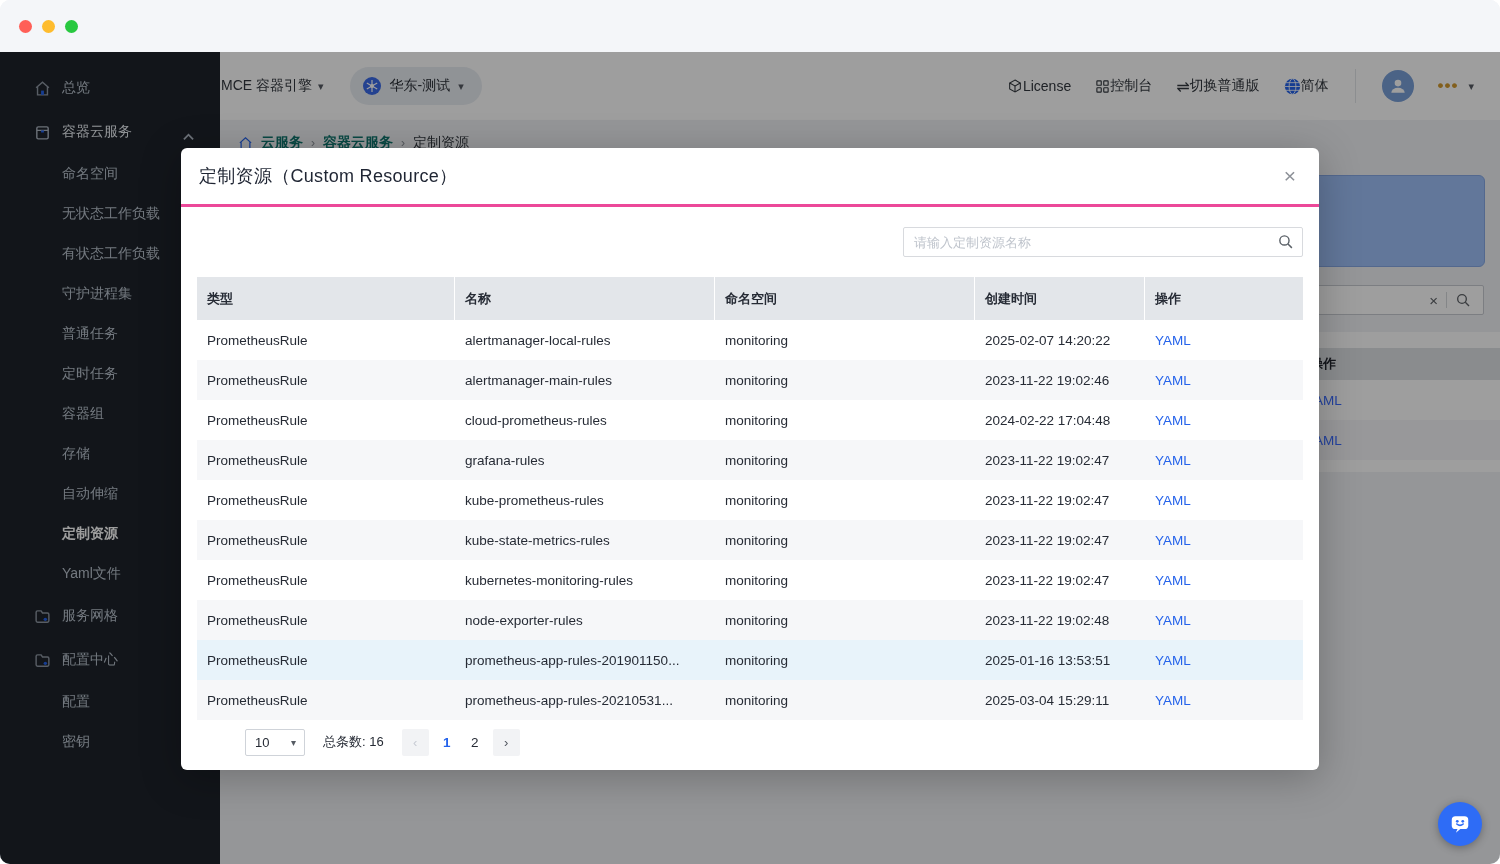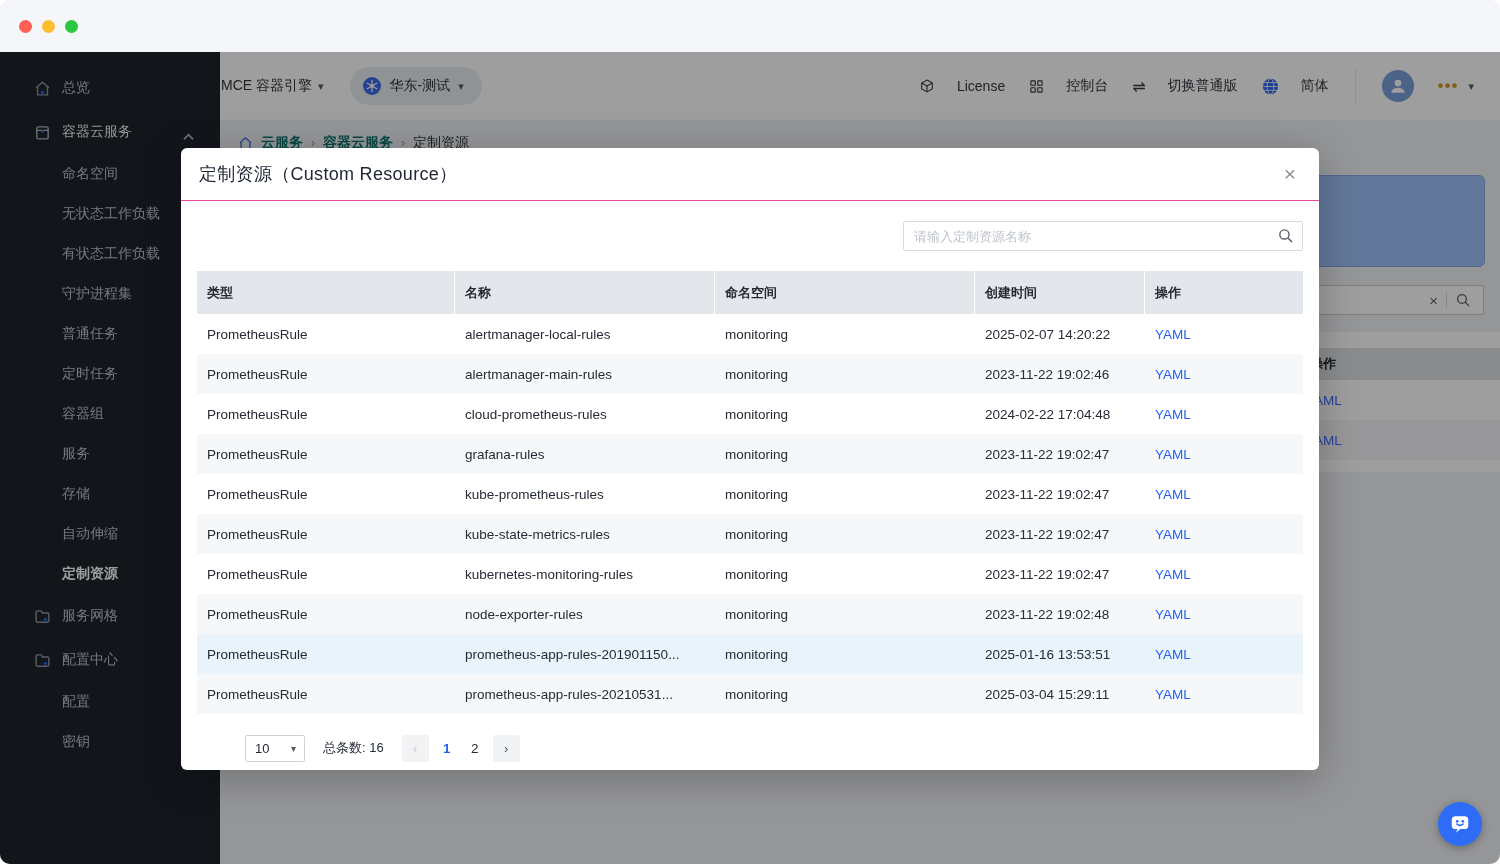--- a/index.html
+++ b/index.html
@@ -24,21 +24,21 @@
   .side-item.active { color:#ffffff; font-weight:bold; }
   .side-item .chev { position:absolute; right:26px; top:18px; }
 
   
   .main { position:absolute; left:220px; top:0; width:1280px; height:812px; background:#f0f2f5; }
   .topbar { position:absolute; top:0; left:0; width:100%; height:68px; background:#ffffff; display:flex; align-items:center; padding:0 26px 0 1px; }
   .product { display:flex; align-items:center; gap:6px; font-size:14px; color:#33383f; cursor:pointer; }
   .caret { font-size:11px; color:#565b63; }
   .cluster-pill { display:flex; align-items:center; gap:8px; margin-left:26px; height:38px; padding:0 18px 0 12px; background:#e9edf3; border-radius:19px; font-size:14px; color:#2a2f36; cursor:pointer; }
   .topbar-right { margin-left:auto; display:flex; align-items:center; gap:24px; font-size:14px; color:#33383f; }
-  .tb-item { display:flex; align-items:center; gap:22px; cursor:pointer; }
+  .tb-item { display:flex; align-items:center; gap:0; cursor:pointer; }
   .tb-divider { width:1px; height:34px; background:#e2e5e9; margin:0 2px; }
   .avatar { width:32px; height:32px; border-radius:50%; background:#7aa0d8; display:flex; align-items:center; justify-content:center; }
   .more-dots { color:#d29a2f; font-size:17px; letter-spacing:1px; font-weight:bold; cursor:pointer; }
 
   .content { position:absolute; top:68px; left:0; width:100%; height:744px; background:#f0f2f5; }
   .breadcrumb { display:flex; align-items:center; gap:8px; padding:14px 0 0 18px; font-size:14px; }
   .breadcrumb .crumb-link { color:#0f766e; cursor:pointer; font-weight:bold; }
   .breadcrumb .crumb-sep { color:#8a9099; font-size:12px; }
   .breadcrumb .crumb-current { color:#33383f; }
 
@@ -50,41 +50,41 @@
   .bg-card { position:absolute; left:1012px; top:212px; width:470px; height:140px; background:#ffffff; border-radius:4px; padding-top:16px; overflow:hidden; }
   .bg-card .strip { height:32px; background:#dfe2e6; display:flex; align-items:center; }
   .bg-card .strip span { margin-left:78px; font-size:13px; color:#23262e; font-weight:bold; }
   .bg-row { height:40px; display:flex; align-items:center; }
   .bg-row.alt { background:#f5f6f8; }
   .bg-row a { margin-left:74px; color:#3a6bff; font-size:13.5px; text-decoration:none; }
 
   
   .mask { position:absolute; inset:0; background:rgba(0,0,0,0.38); z-index:10; }
   .modal { position:absolute; left:181px; top:96px; width:1138px; height:622px; background:#ffffff; border-radius:6px; box-shadow:0 8px 40px rgba(0,0,0,0.25); z-index:20; }
-  .modal-header { height:53px; display:flex; align-items:center; padding:0 18px 0 18px; border-bottom:1px solid #ec4899; }
+  .modal-header { height:59px; display:flex; align-items:center; padding:0 18px 0 18px; border-bottom:3px solid #ec4899; }
   .modal-title { font-size:18px; color:#1f2533; font-weight:500; letter-spacing:0.3px; }
   .modal-close { margin-left:auto; width:22px; height:22px; border:none; background:none; color:#8c9097; font-size:21px; line-height:20px; cursor:pointer; }
   .modal-body { padding:20px 16px 0 16px; }
   .search-row { display:flex; justify-content:flex-end; }
   .cr-search { position:relative; width:400px; height:30px; }
   .cr-search input { width:100%; height:100%; border:1px solid #d8dade; border-radius:2px; padding:0 32px 0 10px; font-size:13px; color:#262b35; outline:none; font-family:inherit; }
   .cr-search input::placeholder { color:#bfc4cc; }
   .cr-search .mag { position:absolute; right:9px; top:6px; cursor:pointer; }
 
   .cr-table { margin-top:20px; width:1106px; font-size:13.5px; color:#262b35; }
   .cr-thead { display:flex; height:43px; background:#e3e6ea; align-items:center; }
   .cr-th { padding-left:10px; font-weight:bold; font-size:13px; border-right:1px solid #ffffff; height:100%; display:flex; align-items:center; }
   .cr-th:last-child { border-right:none; }
   .cr-row { display:flex; height:40px; align-items:center; background:#ffffff; }
   .cr-row.alt { background:#f6f7f9; }
   .cr-row.hl { background:#e8f3fa; }
   .cr-td { padding-left:10px; overflow:hidden; white-space:nowrap; text-overflow:ellipsis; }
   .cr-td a { color:#2563eb; text-decoration:none; cursor:pointer; }
 
-  .pager { margin-top:20px; display:flex; align-items:center; height:28px;padding-left:48px; }
+  .pager { margin-top:8px; display:flex; align-items:center; height:28px;padding-left:48px; }
   .page-size { position:relative; width:60px; height:27px; border:1px solid #cfd3d9; border-radius:2px; display:flex; align-items:center; padding-left:9px; font-size:13px; color:#262b35; cursor:pointer; }
   .page-size .caret { position:absolute; right:8px; top:7px; font-size:10px; color:#565b63; }
   .total { margin-left:18px; font-size:13px; color:#262b35; }
   .pg-btn { width:27px; height:27px; border:none; border-radius:2px; background:#f2f3f5; font-size:13px; display:flex; align-items:center; justify-content:center; cursor:pointer; }
   .pg-btn.prev { margin-left:18px; color:#c8ccd4; }
   .pg-btn.next { color:#50555e; }
   .pg-num { width:24px; height:27px; display:flex; align-items:center; justify-content:center; font-size:13.5px; color:#262b35; cursor:pointer; margin:0 2px; }
   .pg-num.current { color:#2563eb; font-weight:bold; }
   .pg-nums { display:flex; margin:0 4px; }
 
@@ -145,30 +145,30 @@
         <div class="side-item sub">
           <span>普通任务</span>
         </div>
         <div class="side-item sub">
           <span>定时任务</span>
         </div>
         <div class="side-item sub">
           <span>容器组</span>
         </div>
         <div class="side-item sub">
-          <span>服务</span>
-        </div>
-        <div class="side-item sub">
           <span>存储</span>
         </div>
         <div class="side-item sub">
           <span>自动伸缩</span>
         </div>
         <div class="side-item sub active">
           <span>定制资源</span>
+        </div>
+        <div class="side-item sub">
+          <span>Yaml文件</span>
         </div>
         <div class="side-item ">
           <span class="s-icon">
             <svg width="17" height="17" viewBox="0 0 24 24" fill="none" stroke="#8f97a3" stroke-width="2">
               <path d="M3 6 a2 2 0 0 1 2-2 h5 l2 3 h7 a2 2 0 0 1 2 2 v9 a2 2 0 0 1-2 2 h-14 a2 2 0 0 1-2-2 z"></path>
               <circle cx="16" cy="16" r="2.4" fill="#2563eb" stroke="none"></circle>
             </svg>
           </span>
           <span>服务网格</span>
         </div>

